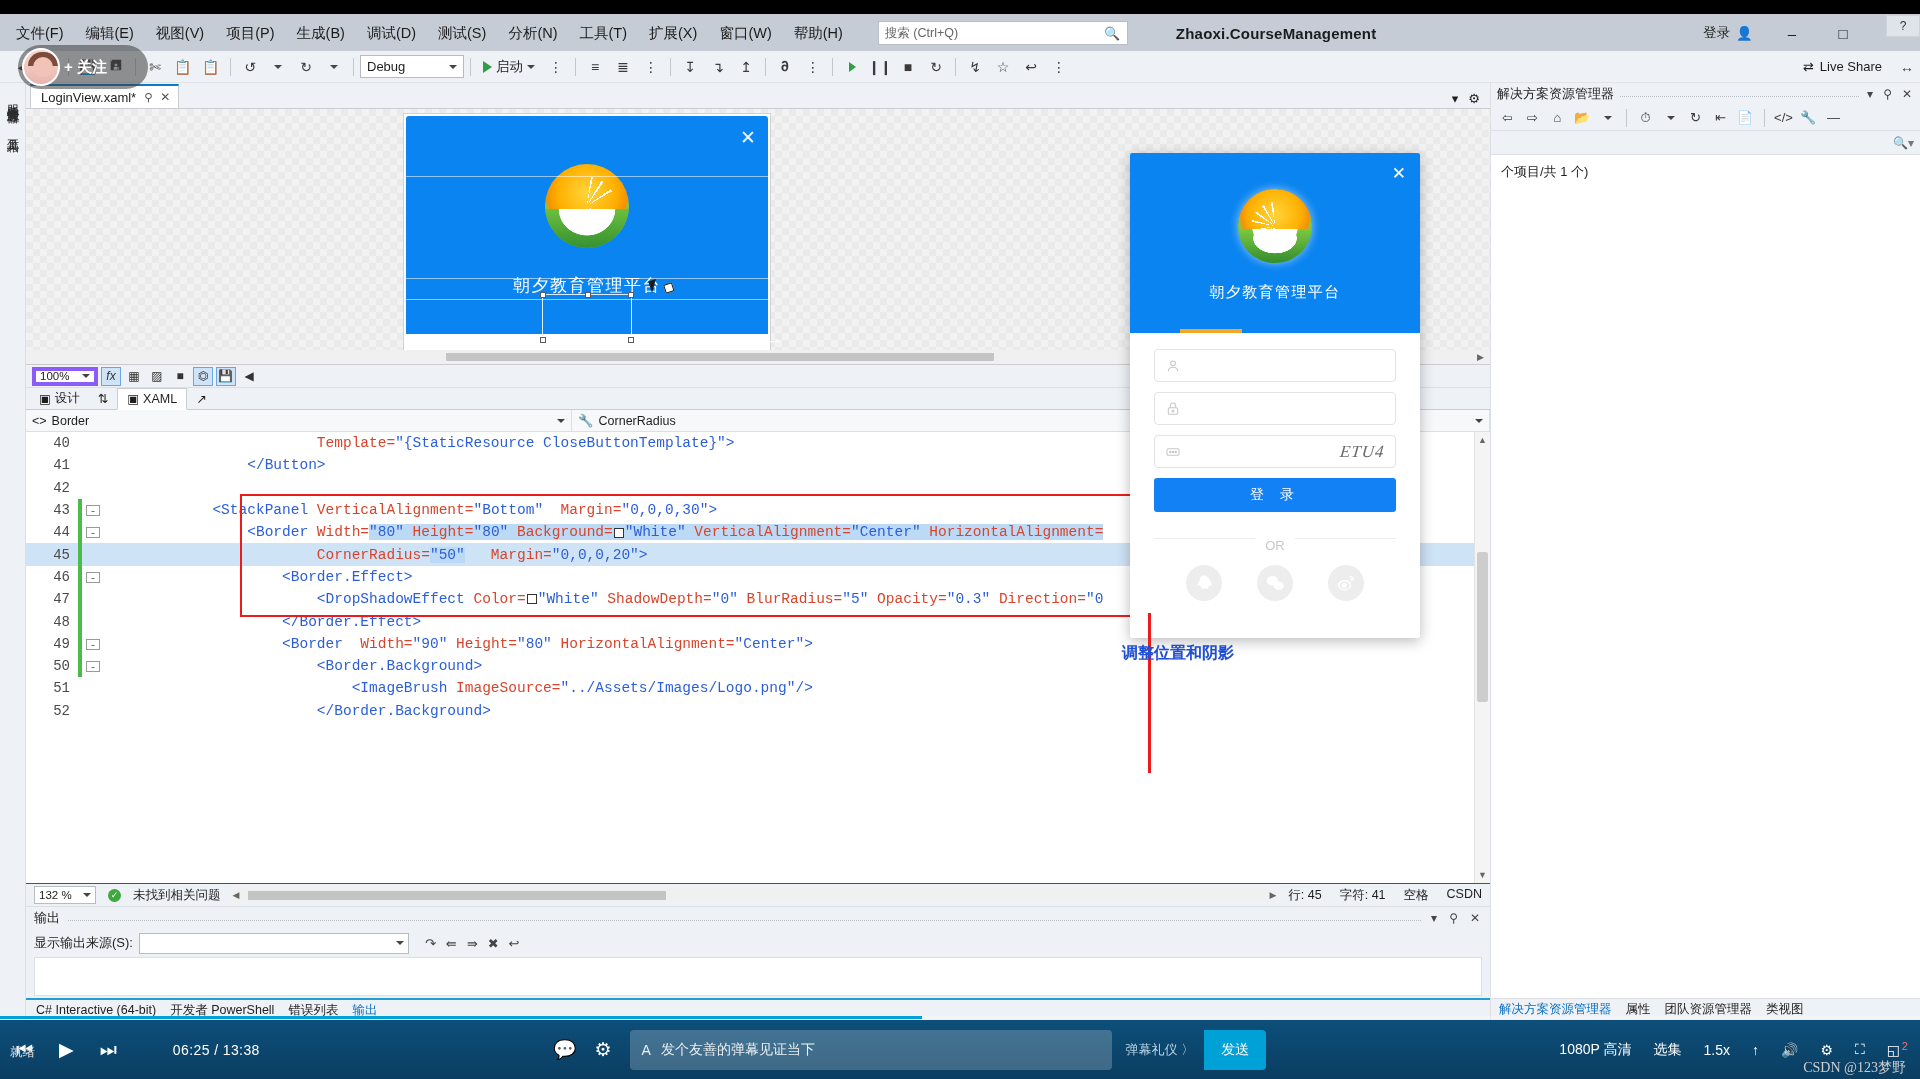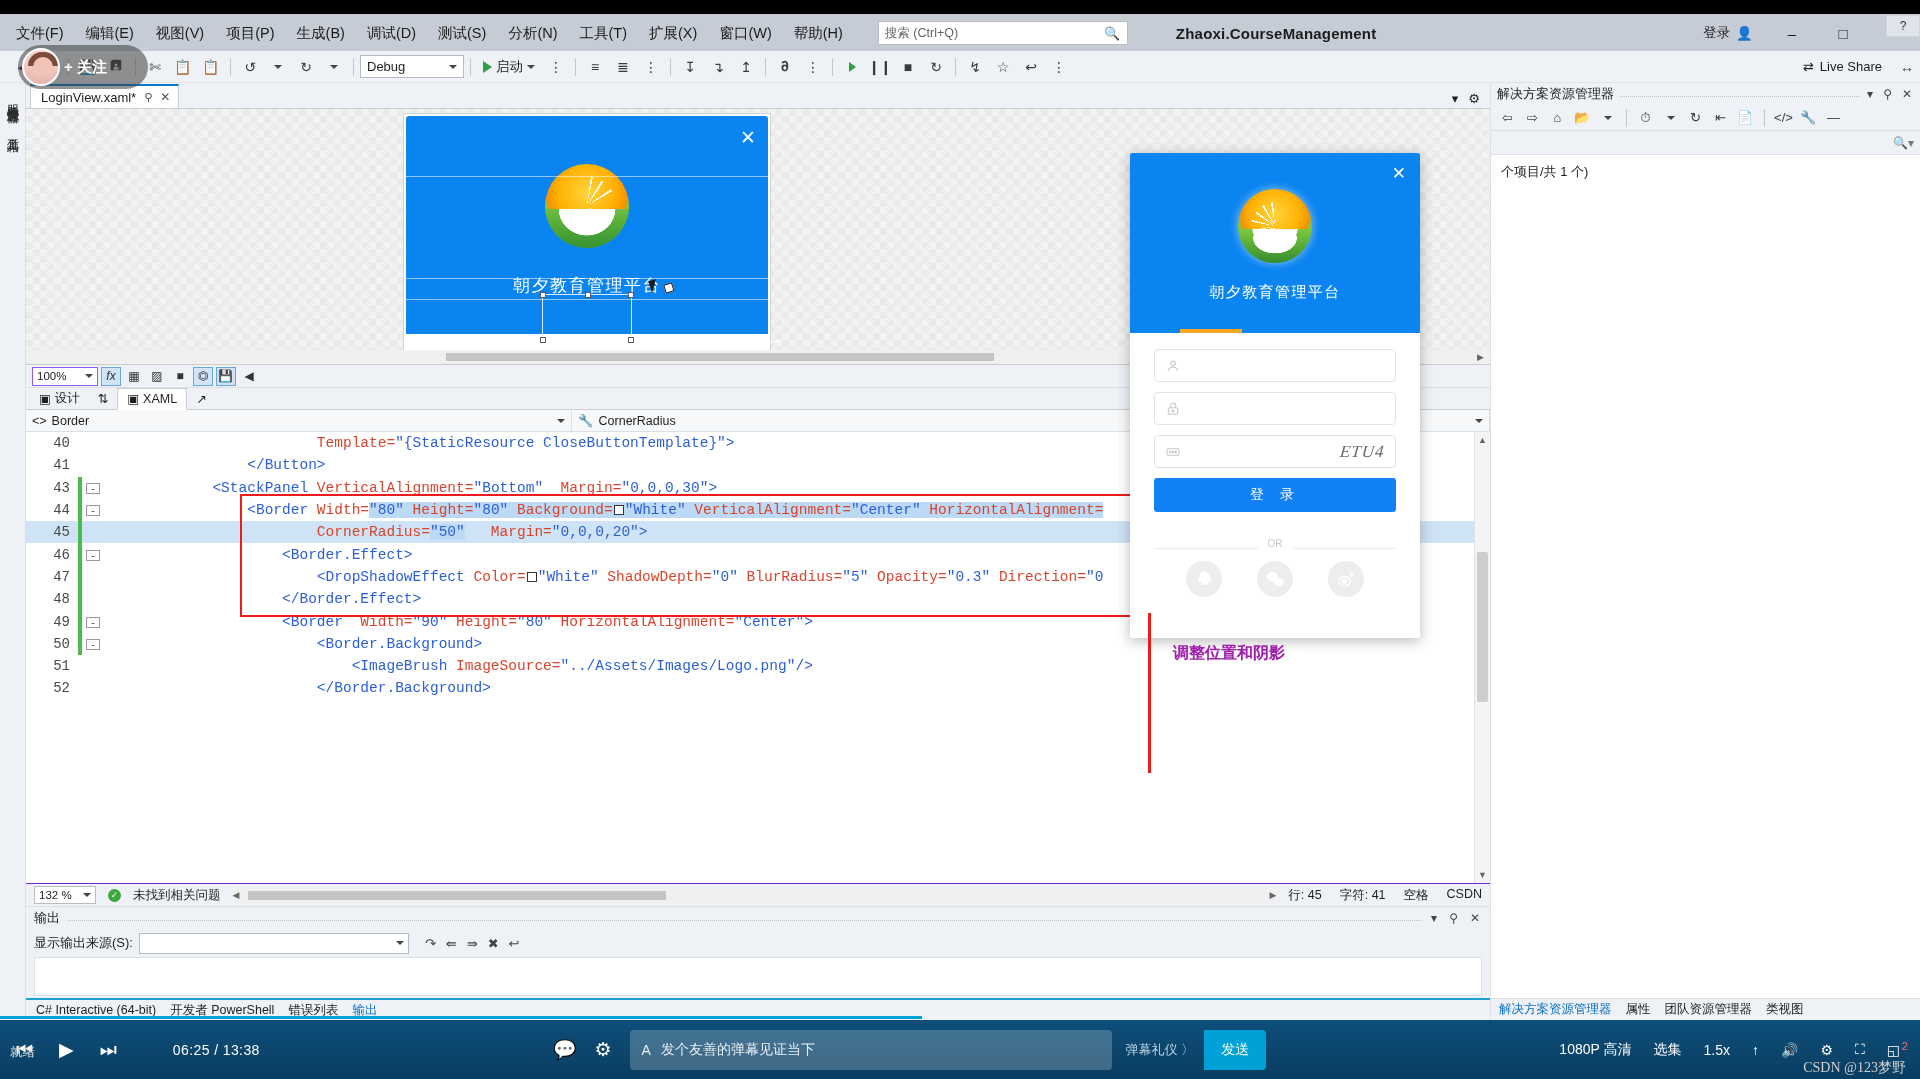--- a/index.html
+++ b/index.html
@@ -186,21 +186,21 @@
     display:flex; align-items:center;
   }
   .dscroll-thumb{ height:8px; background:#c4c4c4; border-radius:1px; margin-left:420px; width:548px;}
 
   
   .design-bar{
     height:23px; background:#eef1f6; display:flex; align-items:center; gap:3px;
     padding-left:6px; border-bottom:1px solid #dcdfe4;
   }
   .zoom-combo{
-    width:66px; height:19px; border:1px solid #8b5cf6; background:#fff; font-size:11.5px;
+    width:66px; height:19px; border:4px solid #8b5cf6; background:#fff; font-size:11.5px;
     display:flex; align-items:center; justify-content:space-between; padding:0 4px;
   }
   .dbtn{ width:20px; height:19px; display:flex; align-items:center; justify-content:center;
     font-size:12px; color:#333;}
   .dbtn.on{ border:1px solid #6aa6e0; background:#cfe4f8;}
 
   
   .view-tabs{
     height:22px; background:#eef1f6; display:flex; align-items:center; gap:0;
     border-bottom:1px solid #c9ccd1; padding-left:4px;
@@ -350,27 +350,27 @@
     height:33px; border:1px solid #e3e3e3; border-radius:4px; display:flex; align-items:center;
     padding:0 10px; margin-bottom:10px; justify-content:space-between;
   }
   .lw-ico{ color:#c2c2c2; display:flex; align-items:center;}
   .lw-captcha{ font-style:italic; font-size:17px; color:#6b6b6b; letter-spacing:1px;
     font-family:"Liberation Serif",serif; transform:skewX(-6deg);}
   .lw-btn{
     margin-top:4px; height:34px; background:#1281f5; color:#fff; border-radius:3px;
     display:flex; align-items:center; justify-content:center; font-size:14px; letter-spacing:6px;
   }
-  .lw-or{ margin-top:26px; display:flex; align-items:flex-end; gap:10px; color:#c8c8c8; font-size:10px;}
+  .lw-or{ margin-top:26px; display:flex; align-items:flex-start; gap:10px; color:#c8c8c8; font-size:13px;}
   .lw-or::before,.lw-or::after{ content:""; flex:1; height:1px; background:#ececec;}
   .lw-social{ margin-top:12px; display:flex; justify-content:space-around; padding:0 14px;}
   .soc{ width:36px;height:36px;border-radius:50%;background:#ededed; display:flex;align-items:center;
     justify-content:center; color:#fff;}
   .green-note{
-    position:absolute; left:1173px; top:628px; color:#a21caf; font-size:16px; font-weight:bold;
+    position:absolute; left:1122px; top:628px; color:#1d4ed8; font-size:16px; font-weight:bold;
     z-index:35; white-space:nowrap; text-shadow:0 0 1px rgba(0,0,0,.1);
   }
   .red-rect2{
     position:absolute; left:1148px; top:598px; width:5px; height:160px;
     border-left:3px solid #ec1c1c; z-index:34;
   }
 
   
   .player{
     position:absolute; left:0; bottom:0; width:1920px; height:59px;
@@ -611,20 +611,21 @@
           <span>🔧</span>
           <span>CornerRadius</span>
           <span class="dd caret"></span>
         </div>
       </div>
 
       <div class="code-wrap">
         <div id="code-lines">
             <div class="code-line"><span class="gutter-num">40</span><span class="chbar"><span class="gl" style="display: block; background: transparent;"></span></span><span class="fold"></span><span class="code-text"><span class="tk-attr">                        Template=</span><span class="tk-val">"{StaticResource CloseButtonTemplate}"</span><span class="tk-tag">&gt;</span></span></div>
             <div class="code-line"><span class="gutter-num">41</span><span class="chbar"><span class="gl" style="display: block; background: transparent;"></span></span><span class="fold"></span><span class="code-text"><span class="tk-tag">                &lt;/Button&gt;</span></span></div>
+            <div class="code-line"><span class="gutter-num">42</span><span class="chbar"><span class="gl" style="display: block; background: transparent;"></span></span><span class="fold"></span><span class="code-text"></span></div>
             <div class="code-line"><span class="gutter-num">43</span><span class="chbar"><span class="gl" style="display: block; background: rgb(76, 187, 76);"></span></span><span class="fold" style="border: 1px solid rgb(154, 154, 154); line-height: 10px; height: 11px; width: 11px; margin-top: 1px;">-</span><span class="code-text"><span class="tk-tag">            &lt;StackPanel </span><span class="tk-attr">VerticalAlignment=</span><span class="tk-val">"Bottom"</span><span class="tk-attr">  Margin=</span><span class="tk-val">"0,0,0,30"</span><span class="tk-tag">&gt;</span></span></div>
             <div class="code-line"><span class="gutter-num">44</span><span class="chbar"><span class="gl" style="display: block; background: rgb(76, 187, 76);"></span></span><span class="fold" style="border: 1px solid rgb(154, 154, 154); line-height: 10px; height: 11px; width: 11px; margin-top: 1px;">-</span><span class="code-text"><span class="tk-tag">                &lt;Border </span><span class="tk-attr">Width=</span><span class="tk-val hl-sel">"80"</span><span class="tk-attr hl-sel"> Height=</span><span class="tk-val hl-sel">"80"</span><span class="tk-attr hl-sel"> Background=</span><span class="hl-sel"><span class="colorchip"></span></span><span class="tk-val hl-sel">"White"</span><span class="tk-attr hl-sel"> VerticalAlignment=</span><span class="tk-val hl-sel">"Center"</span><span class="tk-attr hl-sel"> HorizontalAlignment=</span></span></div>
             <div class="code-line line-hl"><span class="gutter-num">45</span><span class="chbar"><span class="gl" style="display: block; background: rgb(76, 187, 76);"></span></span><span class="fold"></span><span class="code-text"><span class="tk-attr">                        CornerRadius=</span><span class="tk-val hl-sel">"50"</span><span class="tk-attr">   Margin=</span><span class="tk-val">"0,0,0,20"</span><span class="tk-tag">&gt;</span></span></div>
             <div class="code-line"><span class="gutter-num">46</span><span class="chbar"><span class="gl" style="display: block; background: rgb(76, 187, 76);"></span></span><span class="fold" style="border: 1px solid rgb(154, 154, 154); line-height: 10px; height: 11px; width: 11px; margin-top: 1px;">-</span><span class="code-text"><span class="tk-tag">                    &lt;Border.Effect&gt;</span></span></div>
             <div class="code-line"><span class="gutter-num">47</span><span class="chbar"><span class="gl" style="display: block; background: rgb(76, 187, 76);"></span></span><span class="fold"></span><span class="code-text"><span class="tk-tag">                        &lt;DropShadowEffect </span><span class="tk-attr">Color=</span><span class="colorchip"></span><span class="tk-val">"White"</span><span class="tk-attr"> ShadowDepth=</span><span class="tk-val">"0"</span><span class="tk-attr"> BlurRadius=</span><span class="tk-val">"5"</span><span class="tk-attr"> Opacity=</span><span class="tk-val">"0.3"</span><span class="tk-attr"> Direction=</span><span class="tk-val">"0</span></span></div>
             <div class="code-line"><span class="gutter-num">48</span><span class="chbar"><span class="gl" style="display: block; background: rgb(76, 187, 76);"></span></span><span class="fold"></span><span class="code-text"><span class="tk-tag">                    &lt;/Border.Effect&gt;</span></span></div>
             <div class="code-line"><span class="gutter-num">49</span><span class="chbar"><span class="gl" style="display: block; background: rgb(76, 187, 76);"></span></span><span class="fold" style="border: 1px solid rgb(154, 154, 154); line-height: 10px; height: 11px; width: 11px; margin-top: 1px;">-</span><span class="code-text"><span class="tk-tag">                    &lt;Border  </span><span class="tk-attr">Width=</span><span class="tk-val">"90"</span><span class="tk-attr"> Height=</span><span class="tk-val">"80"</span><span class="tk-attr"> HorizontalAlignment=</span><span class="tk-val">"Center"</span><span class="tk-tag">&gt;</span></span></div>
             <div class="code-line"><span class="gutter-num">50</span><span class="chbar"><span class="gl" style="display: block; background: rgb(76, 187, 76);"></span></span><span class="fold" style="border: 1px solid rgb(154, 154, 154); line-height: 10px; height: 11px; width: 11px; margin-top: 1px;">-</span><span class="code-text"><span class="tk-tag">                        &lt;Border.Background&gt;</span></span></div>
             <div class="code-line"><span class="gutter-num">51</span><span class="chbar"><span class="gl" style="display: block; background: transparent;"></span></span><span class="fold"></span><span class="code-text"><span class="tk-tag">                            &lt;ImageBrush </span><span class="tk-attr">ImageSource=</span><span class="tk-val">"../Assets/Images/Logo.png"</span><span class="tk-tag">/&gt;</span></span></div>
             <div class="code-line"><span class="gutter-num">52</span><span class="chbar"><span class="gl" style="display: block; background: transparent;"></span></span><span class="fold"></span><span class="code-text"><span class="tk-tag">                        &lt;/Border.Background&gt;</span></span></div>

